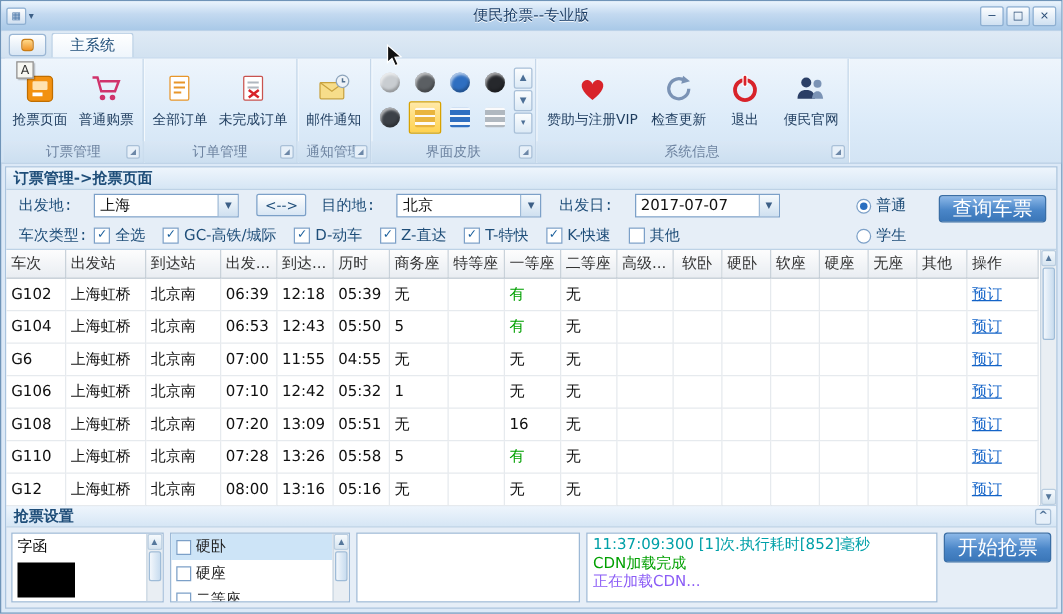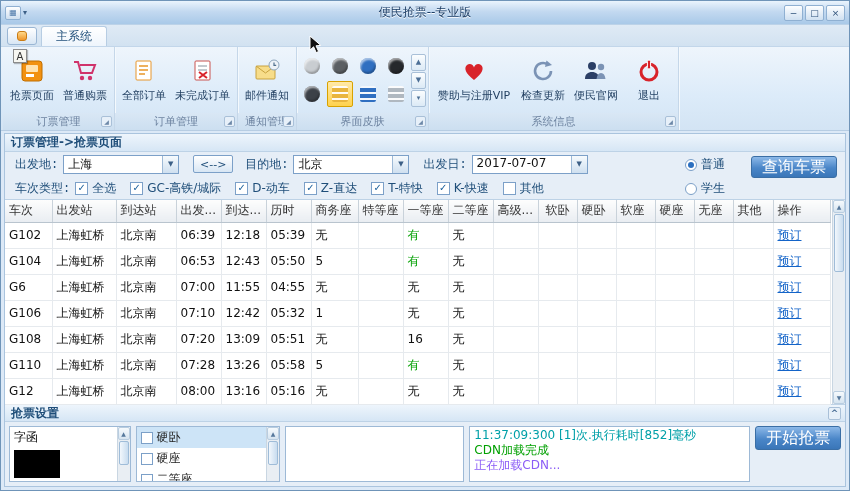--- a/index.html
+++ b/index.html
@@ -45,21 +45,21 @@
   .skin-sbtn{width:15px;height:17px;border:1px solid #a9c0d8;background:linear-gradient(#fbfdfe,#dcead4;);background:linear-gradient(#fbfdfe,#dceaf6);color:#4c6f96;font-size:7px;display:flex;align-items:center;justify-content:center;border-radius:2px;cursor:default;}
 
   
   .content{flex:1;margin:2px 3px 3px;border:1px solid #aac4de;background:#e6eef7;display:flex;flex-direction:column;overflow:hidden;}
   .breadcrumb{height:18px;background:linear-gradient(#eef5fc,#d6e6f5);border-bottom:1px solid #bdd2e6;display:flex;align-items:center;padding:0 6px;font-weight:bold;color:#1f4e79;font-size:12px;}
 
   
   .search-panel{height:48px;position:relative;border-bottom:1px solid #bdd2e6;background:#e6eef7;}
   .srow{height:24px;display:flex;align-items:center;padding-left:10px;}
   .flabel{color:#1f4e79;margin-right:5px;white-space:nowrap;font-family:Liberation Mono, monospace;}
-  .combo{width:116px;height:19px;background:#fff;border:1px solid #7ca0c8;display:flex;align-items:flex-start;margin-right:14px;}
+  .combo{width:116px;height:19px;background:#fff;border:1px solid #7ca0c8;display:flex;align-items:center;margin-right:14px;margin-left:12px;}
   .combo .cval{flex:1;padding:0 4px;color:#111;white-space:nowrap;overflow:hidden;}
   .combo .carrow{width:16px;height:100%;background:linear-gradient(#f6fafd,#cfe0f0);border-left:1px solid #9db9d6;color:#3c5f86;font-size:7px;display:flex;align-items:center;justify-content:center;cursor:default;}
   .swap-btn{width:40px;height:18px;margin:0 12px 0 0;border:1px solid #7ca0c8;border-radius:2px;background:linear-gradient(#ffffff,#d8e6f4);color:#1f4e79;font-size:11px;display:flex;align-items:center;justify-content:center;cursor:default;}
   .radio-group{position:absolute;right:120px;top:4px;display:flex;flex-direction:column;gap:7px;}
   .radio-item{display:flex;align-items:center;gap:4px;color:#1f4e79;cursor:default;}
   .radio{width:12px;height:12px;border:1px solid #7ca0c8;border-radius:50%;background:#fff;display:inline-flex;align-items:center;justify-content:center;}
   .radio.checked::after{content:"";width:6px;height:6px;border-radius:50%;background:#2b6fc0;}
   .blue-btn{border:1px solid #3a6ea5;border-radius:3px;background:linear-gradient(#8cb8e8,#4a86c8 55%,#3a76b8);color:#fff;font-size:16px;font-family:inherit;cursor:default;}
   .query{position:absolute;right:8px;top:4px;width:86px;height:22px;}
   .type-checks{display:flex;align-items:center;}
@@ -281,36 +281,36 @@
             <svg width="26" height="26" viewBox="0 0 26 26">
                 <path d="M21 13 a8 8 0 1 1 -3.2-6.4" fill="none" stroke="#7b93b5" stroke-width="2.6"></path>
                 <path d="M16.5 2.5 l5.5 4.5 -7 2 z" fill="#7b93b5"></path>
               </svg>
           </span>
           <span class="rlabel">检查更新</span>
         </div>
         <div class="rbtn">
           <span class="ricon">
             <svg width="26" height="26" viewBox="0 0 26 26">
+                <circle cx="13" cy="14" r="8" fill="none" stroke="#d8232a" stroke-width="3"></circle>
+                <rect x="11.4" y="2" width="3.2" height="9" rx="1.5" fill="#d8232a" stroke="#fff" stroke-width="1"></rect>
+              </svg>
+          </span>
+          <span class="rlabel">退出</span>
+        </div>
+        <div class="rbtn">
+          <span class="ricon">
+            <svg width="26" height="26" viewBox="0 0 26 26">
                 <circle cx="9" cy="8" r="4" fill="#2b3f66"></circle>
                 <path d="M2 21 c0-5 3-7 7-7 s7 2 7 7 z" fill="#2b3f66"></path>
                 <circle cx="18" cy="9" r="3.2" fill="#7b93b5"></circle>
                 <path d="M13.5 21 c0.5-4 2-6 4.5-6 s4 2 4.5 6 z" fill="#7b93b5"></path>
               </svg>
           </span>
           <span class="rlabel">便民官网</span>
-        </div>
-        <div class="rbtn">
-          <span class="ricon">
-            <svg width="26" height="26" viewBox="0 0 26 26">
-                <circle cx="13" cy="14" r="8" fill="none" stroke="#d8232a" stroke-width="3"></circle>
-                <rect x="11.4" y="2" width="3.2" height="9" rx="1.5" fill="#d8232a" stroke="#fff" stroke-width="1"></rect>
-              </svg>
-          </span>
-          <span class="rlabel">退出</span>
         </div>
       </div>
       <div class="rcaption">
         <span>系统信息</span>
         <span class="launcher">◢</span>
       </div>
     </div>
   </div>
 
   <div class="content">

